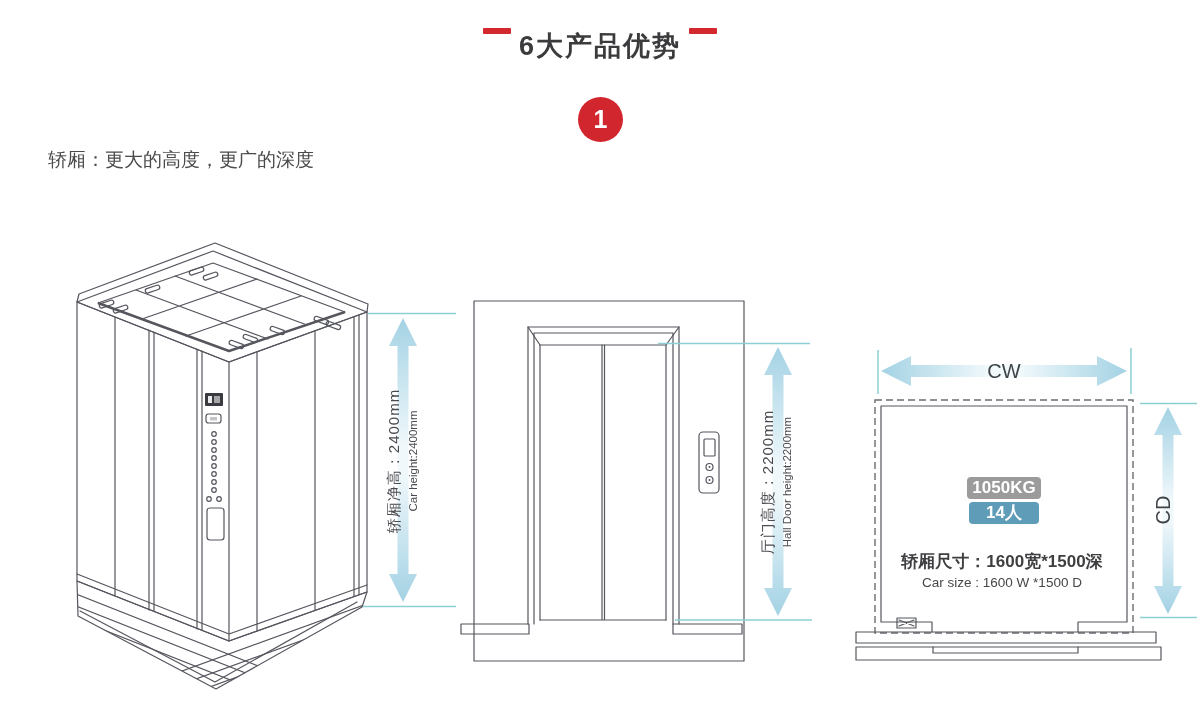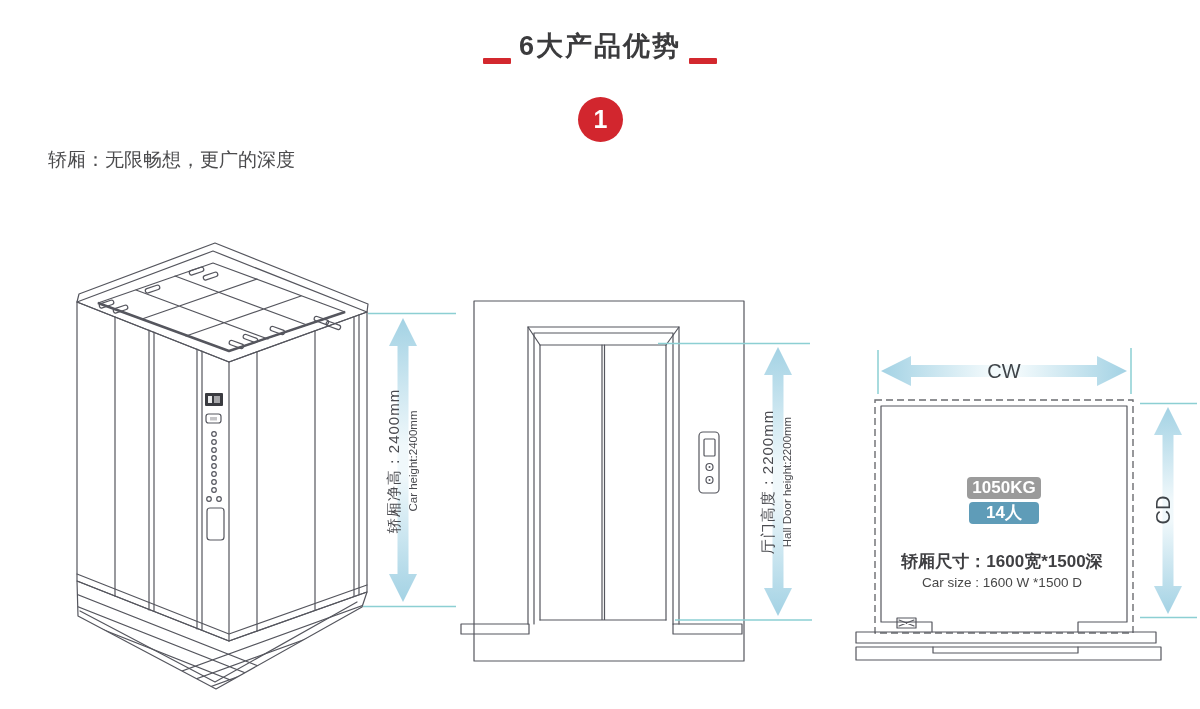--- a/index.html
+++ b/index.html
@@ -1,21 +1,21 @@
 <!DOCTYPE html>
 <html><head>
 <meta charset="utf-8">
 <style>
   html,body{margin:0;padding:0;background:#fff;}
   .page{position:relative;width:1200px;height:709px;background:#ffffff;overflow:hidden;
         font-family:"Liberation Sans",sans-serif;}
 
   
   .title-row{position:absolute;left:0;top:28px;width:100%;display:flex;
-             justify-content:center;align-items:flex-end;gap:8px;}
+             justify-content:center;align-items:flex-start;gap:8px;}
   .title-dash{width:28px;height:6px;background:#d3282e;border-radius:1px;}
   .title{margin:0;font-size:27px;font-weight:bold;color:#3b3b3d;letter-spacing:2px;}
 
   .step-badge{position:absolute;left:578px;top:97px;width:45px;height:45px;border-radius:50%;
               background:#d2262e;display:flex;align-items:center;justify-content:center;}
   .step-badge span{color:#fff;font-size:25px;font-weight:bold;}
 
   .intro{position:absolute;left:48px;top:146px;color:#4b4b4d;}
   .intro-line{font-size:19px;line-height:28px;}
   .intro-line.l2{margin-top:16px;}
@@ -47,21 +47,21 @@
     <span class="title-dash"></span>
     <h1 class="title">6大产品优势</h1>
     <span class="title-dash"></span>
   </div>
 
   <div class="step-badge">
     <span>1</span>
   </div>
 
   <div class="intro">
-    <div class="intro-line">轿厢：无限畅想，更广的深度</div>
+    <div class="intro-line">轿厢：更大的高度，更广的深度</div>
   </div>
 
   <svg class="svg-car" width="405" height="465" viewBox="60 235 405 465">
     <defs>
       <linearGradient id="lg-v-car" x1="0" y1="0" x2="0" y2="1">
         <stop offset="0" stop-color="#a3d2e4"></stop>
           <stop offset="0.45" stop-color="#f0f8fb"></stop>
         <stop offset="0.55" stop-color="#f0f8fb"></stop>
           <stop offset="1" stop-color="#a3d2e4"></stop>
       </linearGradient>

